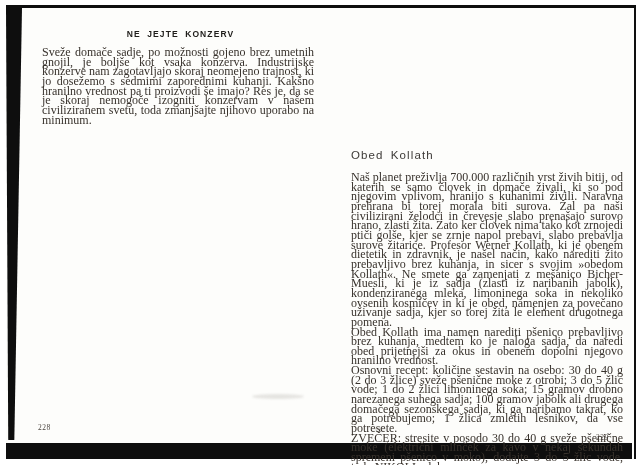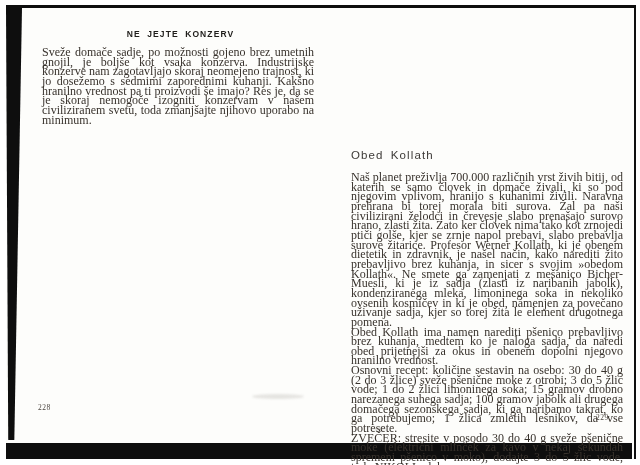--- a/index.html
+++ b/index.html
@@ -74,20 +74,21 @@
     font-size:12px;
     line-height:9.65px;
     text-align:justify;
     hyphens:auto;
   }
   .page-number{
     position:absolute;
     font-size:7.5px;
     color:#4a443e;
     letter-spacing:.5px;
+    margin-top:20px;
   }
   .page-number-left{ left:38px; top:403px; }
   .page-number-right{ left:596px; top:413px; }
   .scan-smudge{
     position:absolute;
     background:#c9c7c2;
     opacity:.45;
     filter:blur(1px);
     border-radius:50%;
   }

